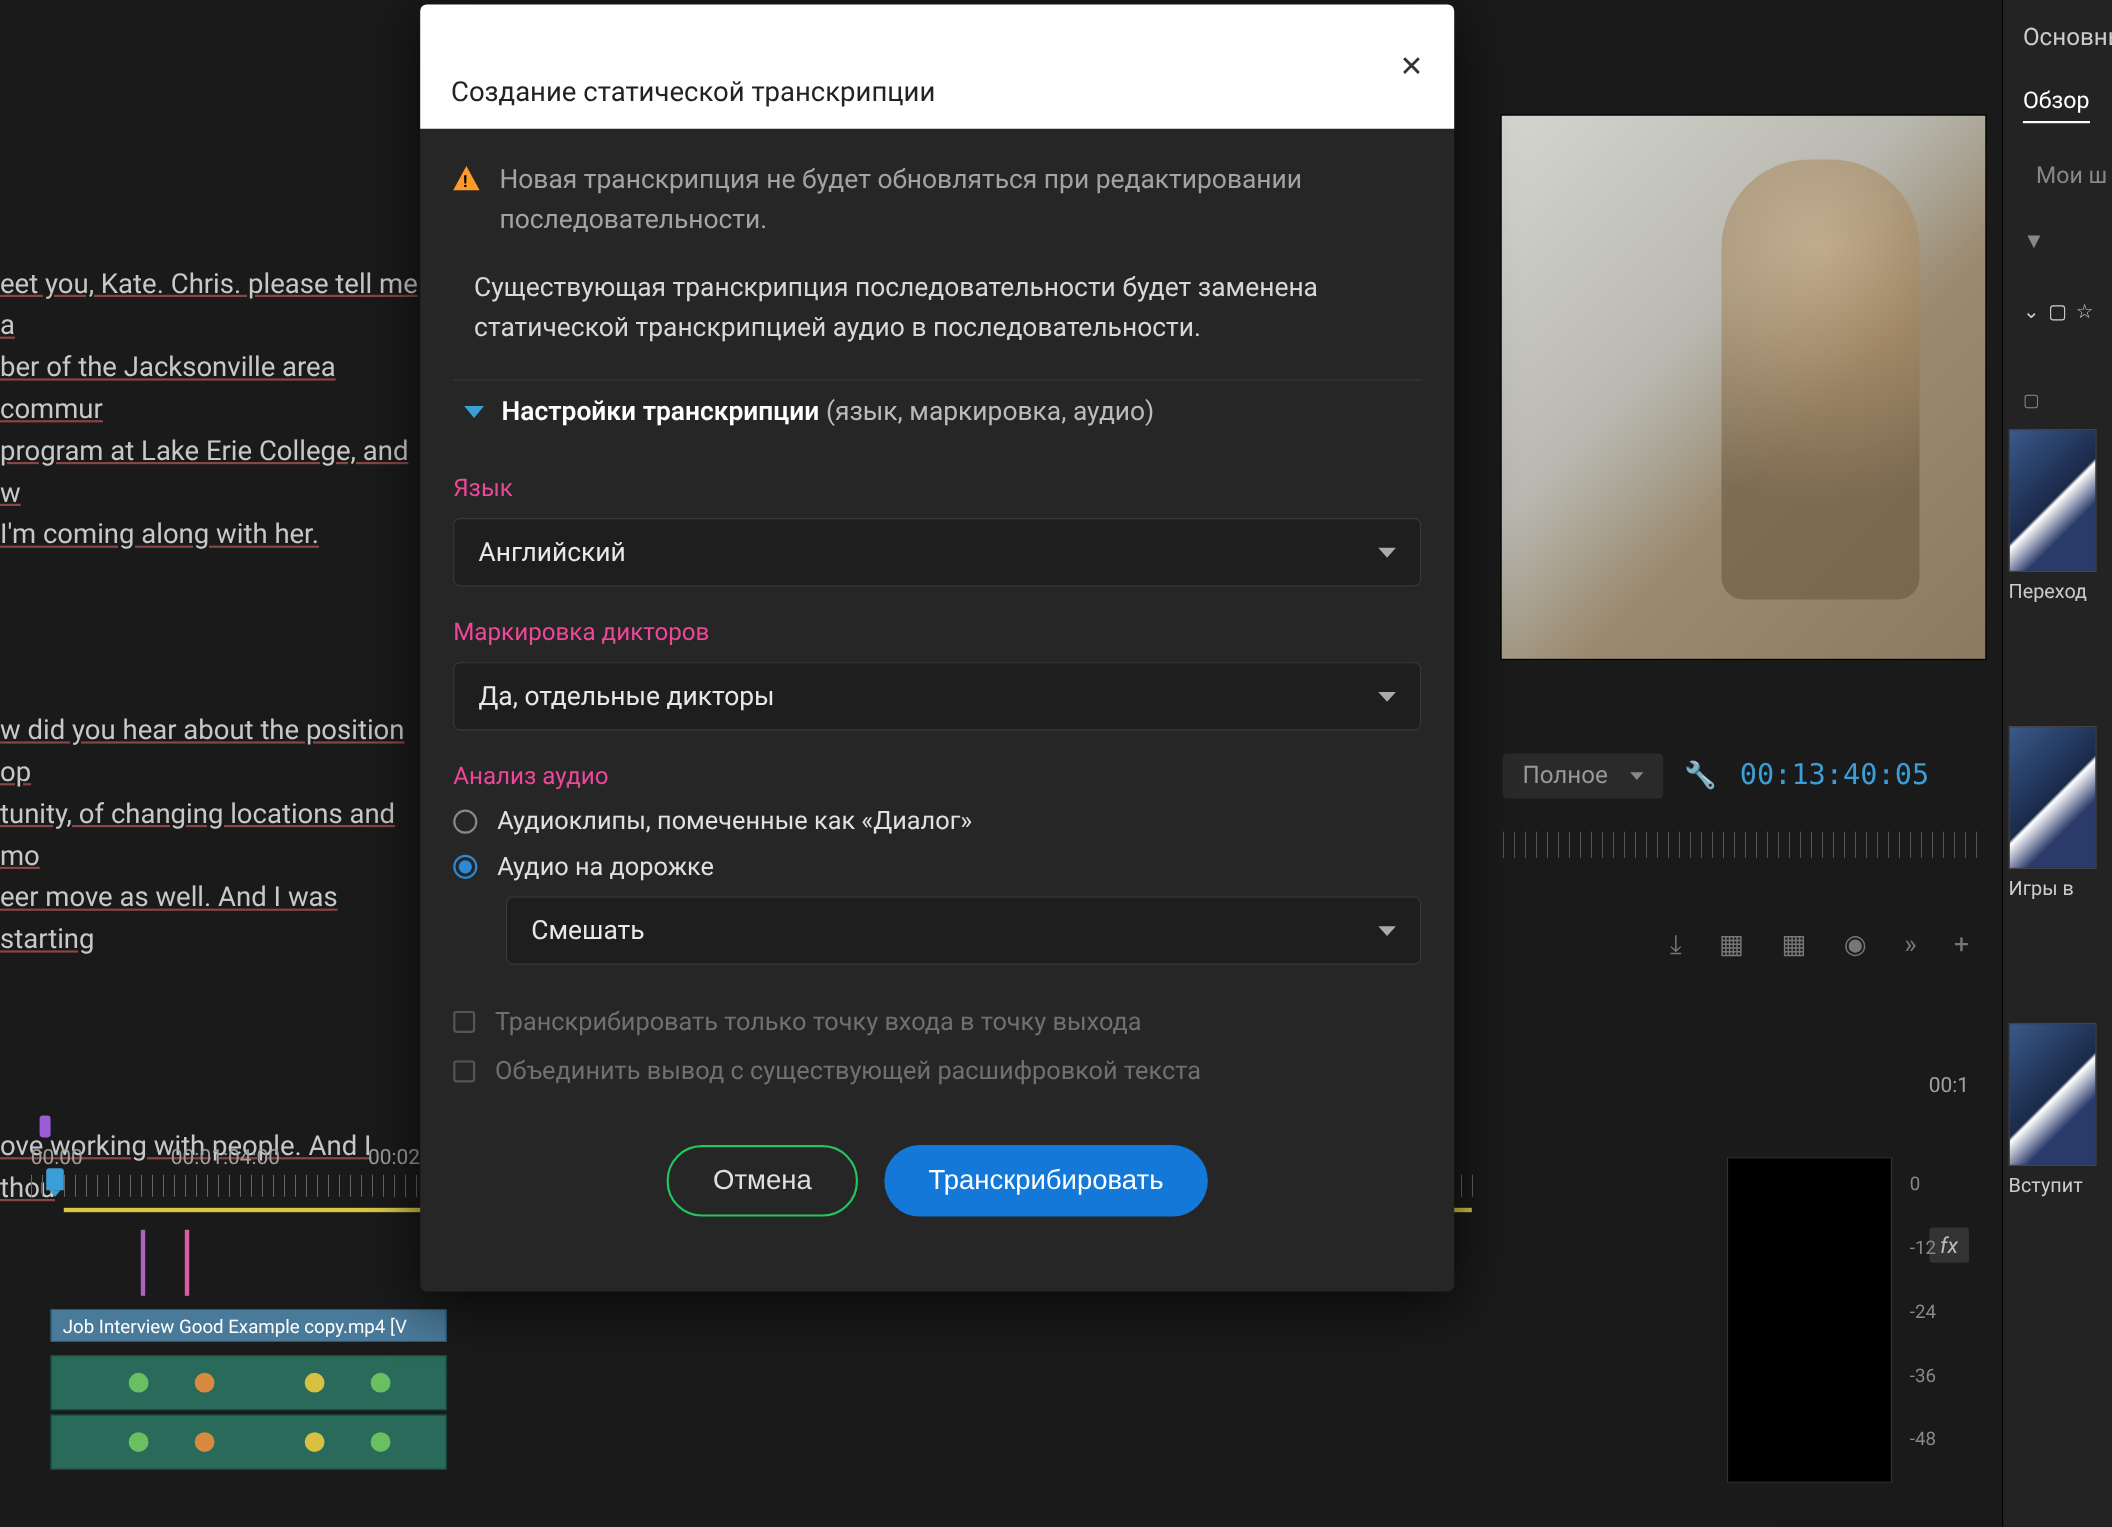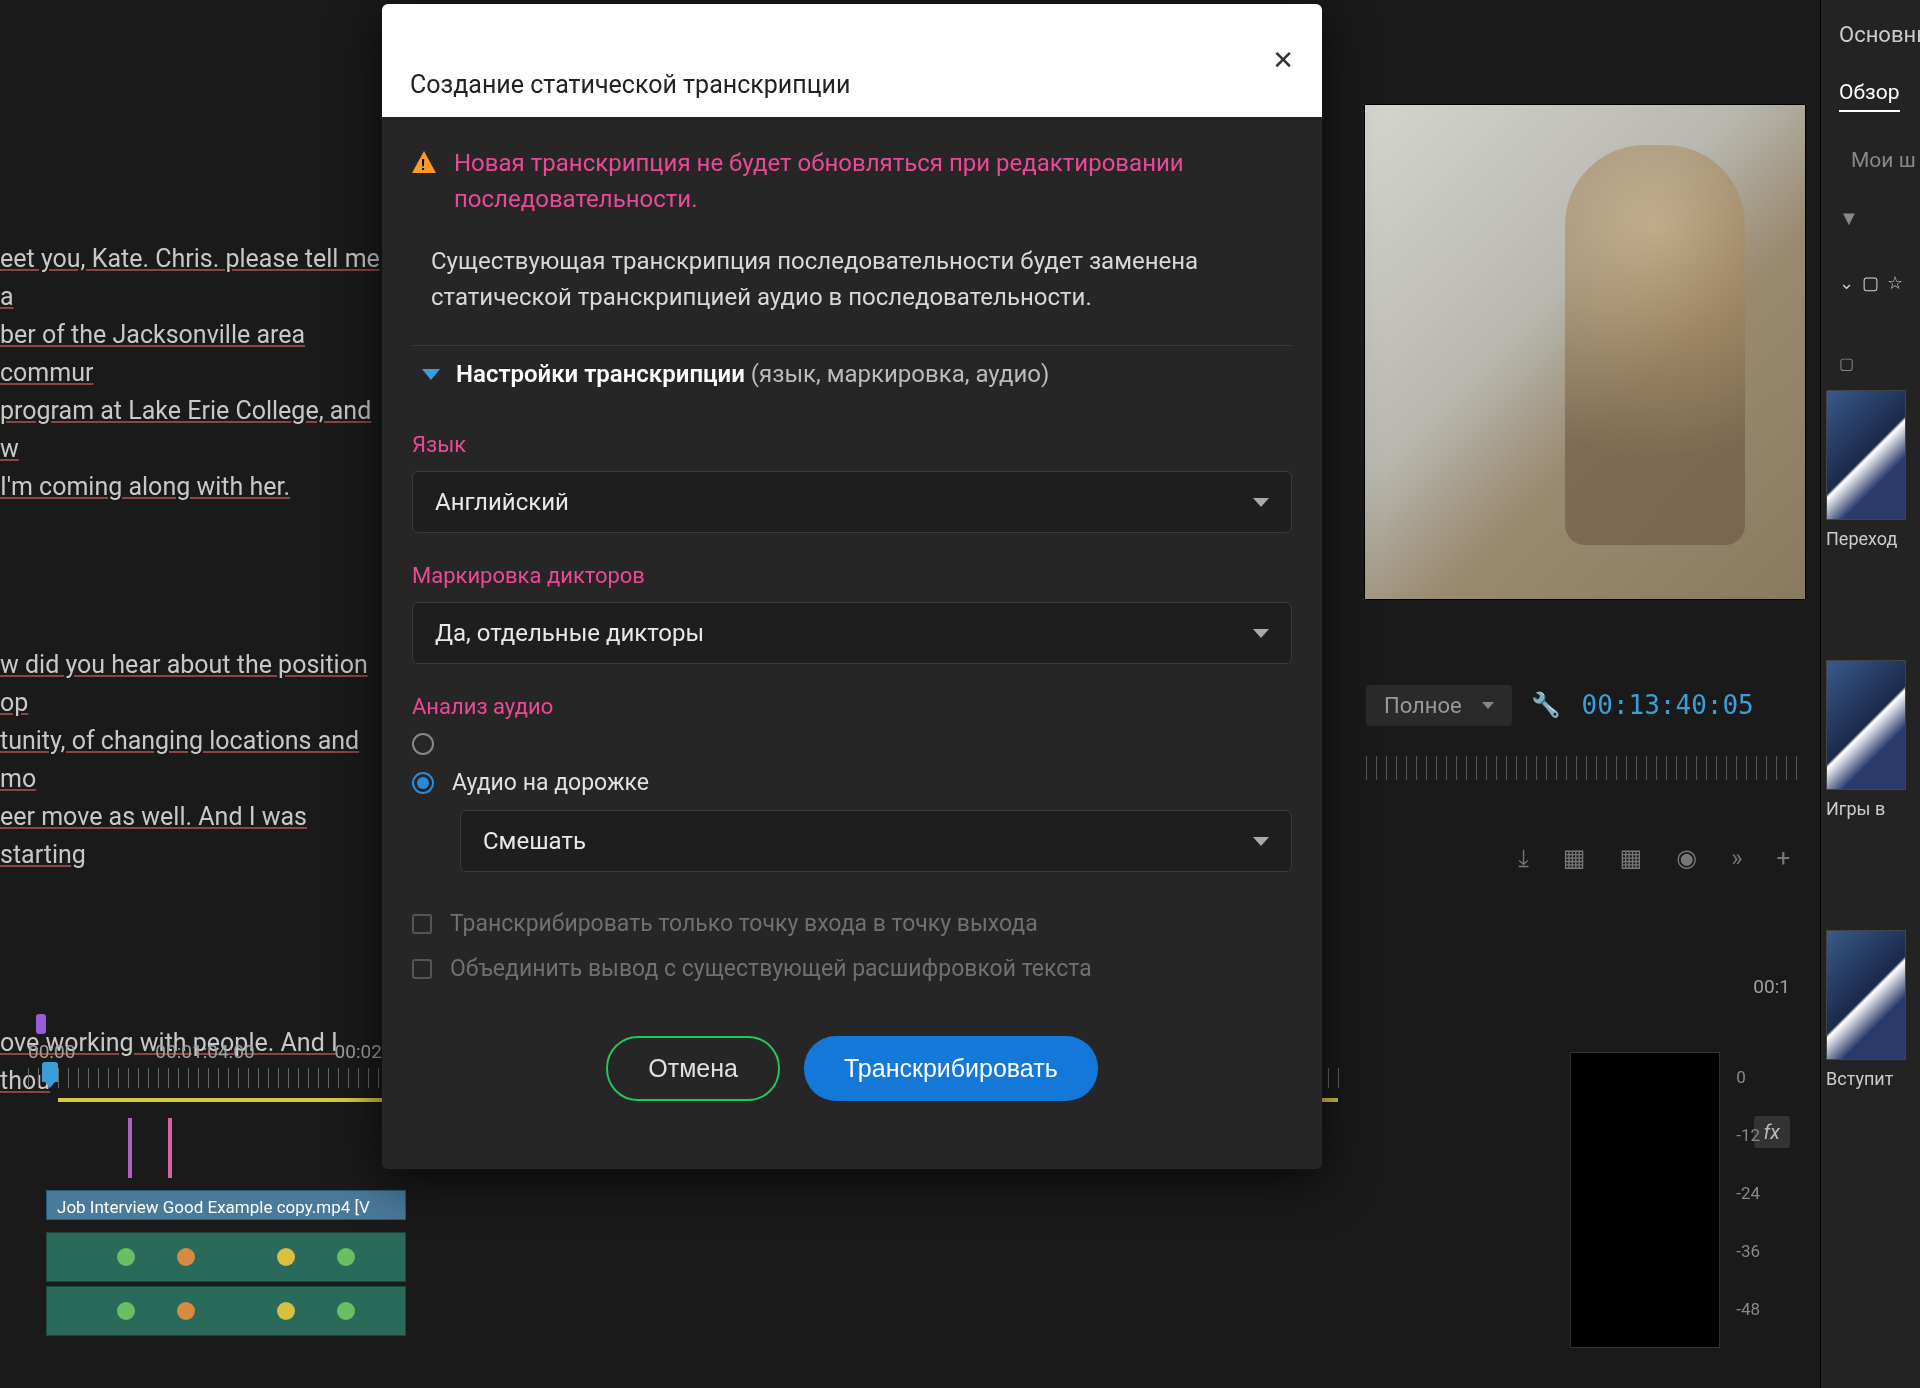--- a/index.html
+++ b/index.html
@@ -218,21 +218,21 @@
   flex-shrink:0;
 }
 .warning-icon::after {
   content: "!";
   position: absolute;
   left: -3px; top: 5px;
   color: #000;
   font-weight: bold;
   font-size: 15px;
 }
-.warning-text { font-size: 24px; line-height: 36px; color: #ec4899; }
+.warning-text { font-size: 24px; line-height: 36px; color: #a3a3a3; }
 .info-text { font-size: 24px; line-height: 36px; color: #d8d8d8; margin-bottom: 30px; margin-left: 19px; }
 
 .section-toggle {
   display: flex;
   align-items: center;
   gap: 16px;
   padding: 14px 0;
   border-top: 1px solid #3a3a3a;
   cursor: pointer;
 }
@@ -460,20 +460,21 @@
 
       <div class="form-label">Маркировка дикторов</div>
       <div class="dropdown">
         <span>Да, отдельные дикторы</span>
         <span class="chev"></span>
       </div>
 
       <div class="form-label">Анализ аудио</div>
       <div class="radio-row">
         <div class="radio"></div>
+        <div class="radio-label">Аудиоклипы, помеченные как «Диалог»</div>
       </div>
       <div class="radio-row">
         <div class="radio checked"></div>
         <div class="radio-label">Аудио на дорожке</div>
       </div>
 
       <div class="dropdown indent" style="margin-top:10px;">
         <span>Смешать</span>
         <span class="chev"></span>
       </div>

